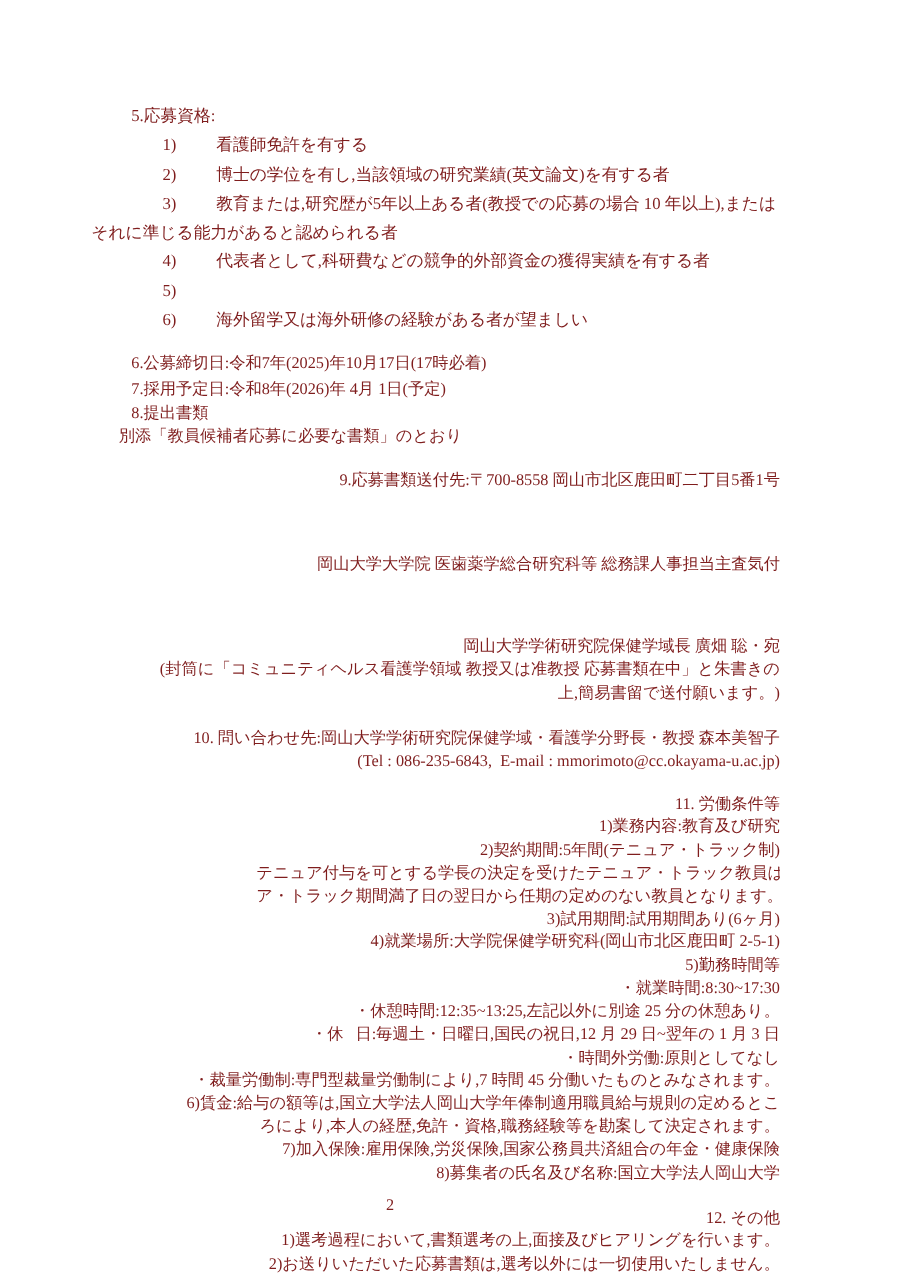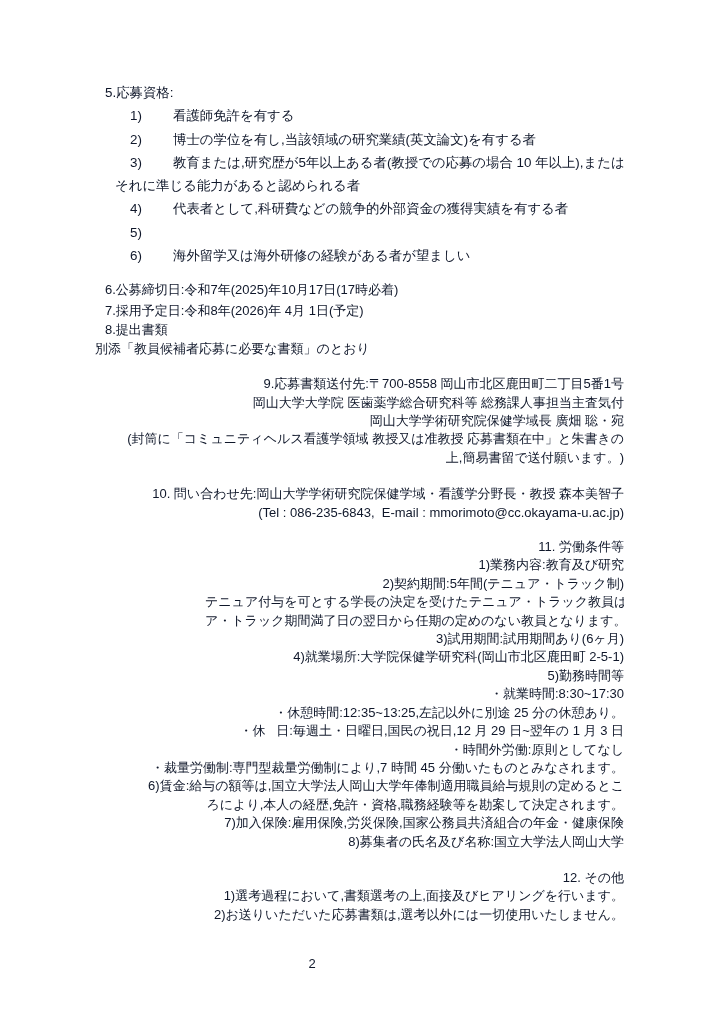--- a/index.html
+++ b/index.html
@@ -2,22 +2,22 @@
 <html><head>
 <meta charset="utf-8">
 <style>
   html, body { margin:0; padding:0; background:#ffffff; }
   .page {
     position:relative;
     width:624px;
     height:1024px;
     background:#ffffff;
     overflow:hidden;
-    font-family:Liberation Sans, sans-serif;
-    color:#0f172a;
+    font-family:Liberation Serif, serif;
+    color:#7f1d1d;
     font-size:13px;
   }
   .content { position:absolute; top:81px; left:0; right:0; }
   .line { white-space:pre; }
   .sec { margin:0; }
 
   
   .s5 .line, .s5 .row { line-height:23.3px; font-size:13.4px; }
   .s67 .line { line-height:21px; }
   .s8 .line { line-height:18.4px; }
@@ -25,24 +25,24 @@
 
   
   .ind90  { padding-left:90px; }
   .ind95  { padding-left:95px; }
   .ind100 { padding-left:100px; }
   .ind105 { padding-left:105px; }
   .ind118 { padding-left:118px; }
   .ind130 { padding-left:130px; }
   .ind145 { padding-left:145px; }
   .ind160 { padding-left:160px; }
-  .ind173 { padding-left:115px; }
+  .ind173 { padding-left:73px; }
   .ind190 { padding-left:190px; }
   .ind205 { padding-left:205px; }
-  .ind225 { padding-left:225px; }
+  .ind225 { padding-left:225px;margin-top:48px; }
 
   
   .row { display:flex; padding-left:130px; white-space:pre; }
   .row .num { flex:none; width:43px; }
 
   
   .mt12 { margin-top:12px; }
   .mt16 { margin-top:16px; }
   .mt17 { margin-top:17px; }
   .mt18 { margin-top:18px; }

